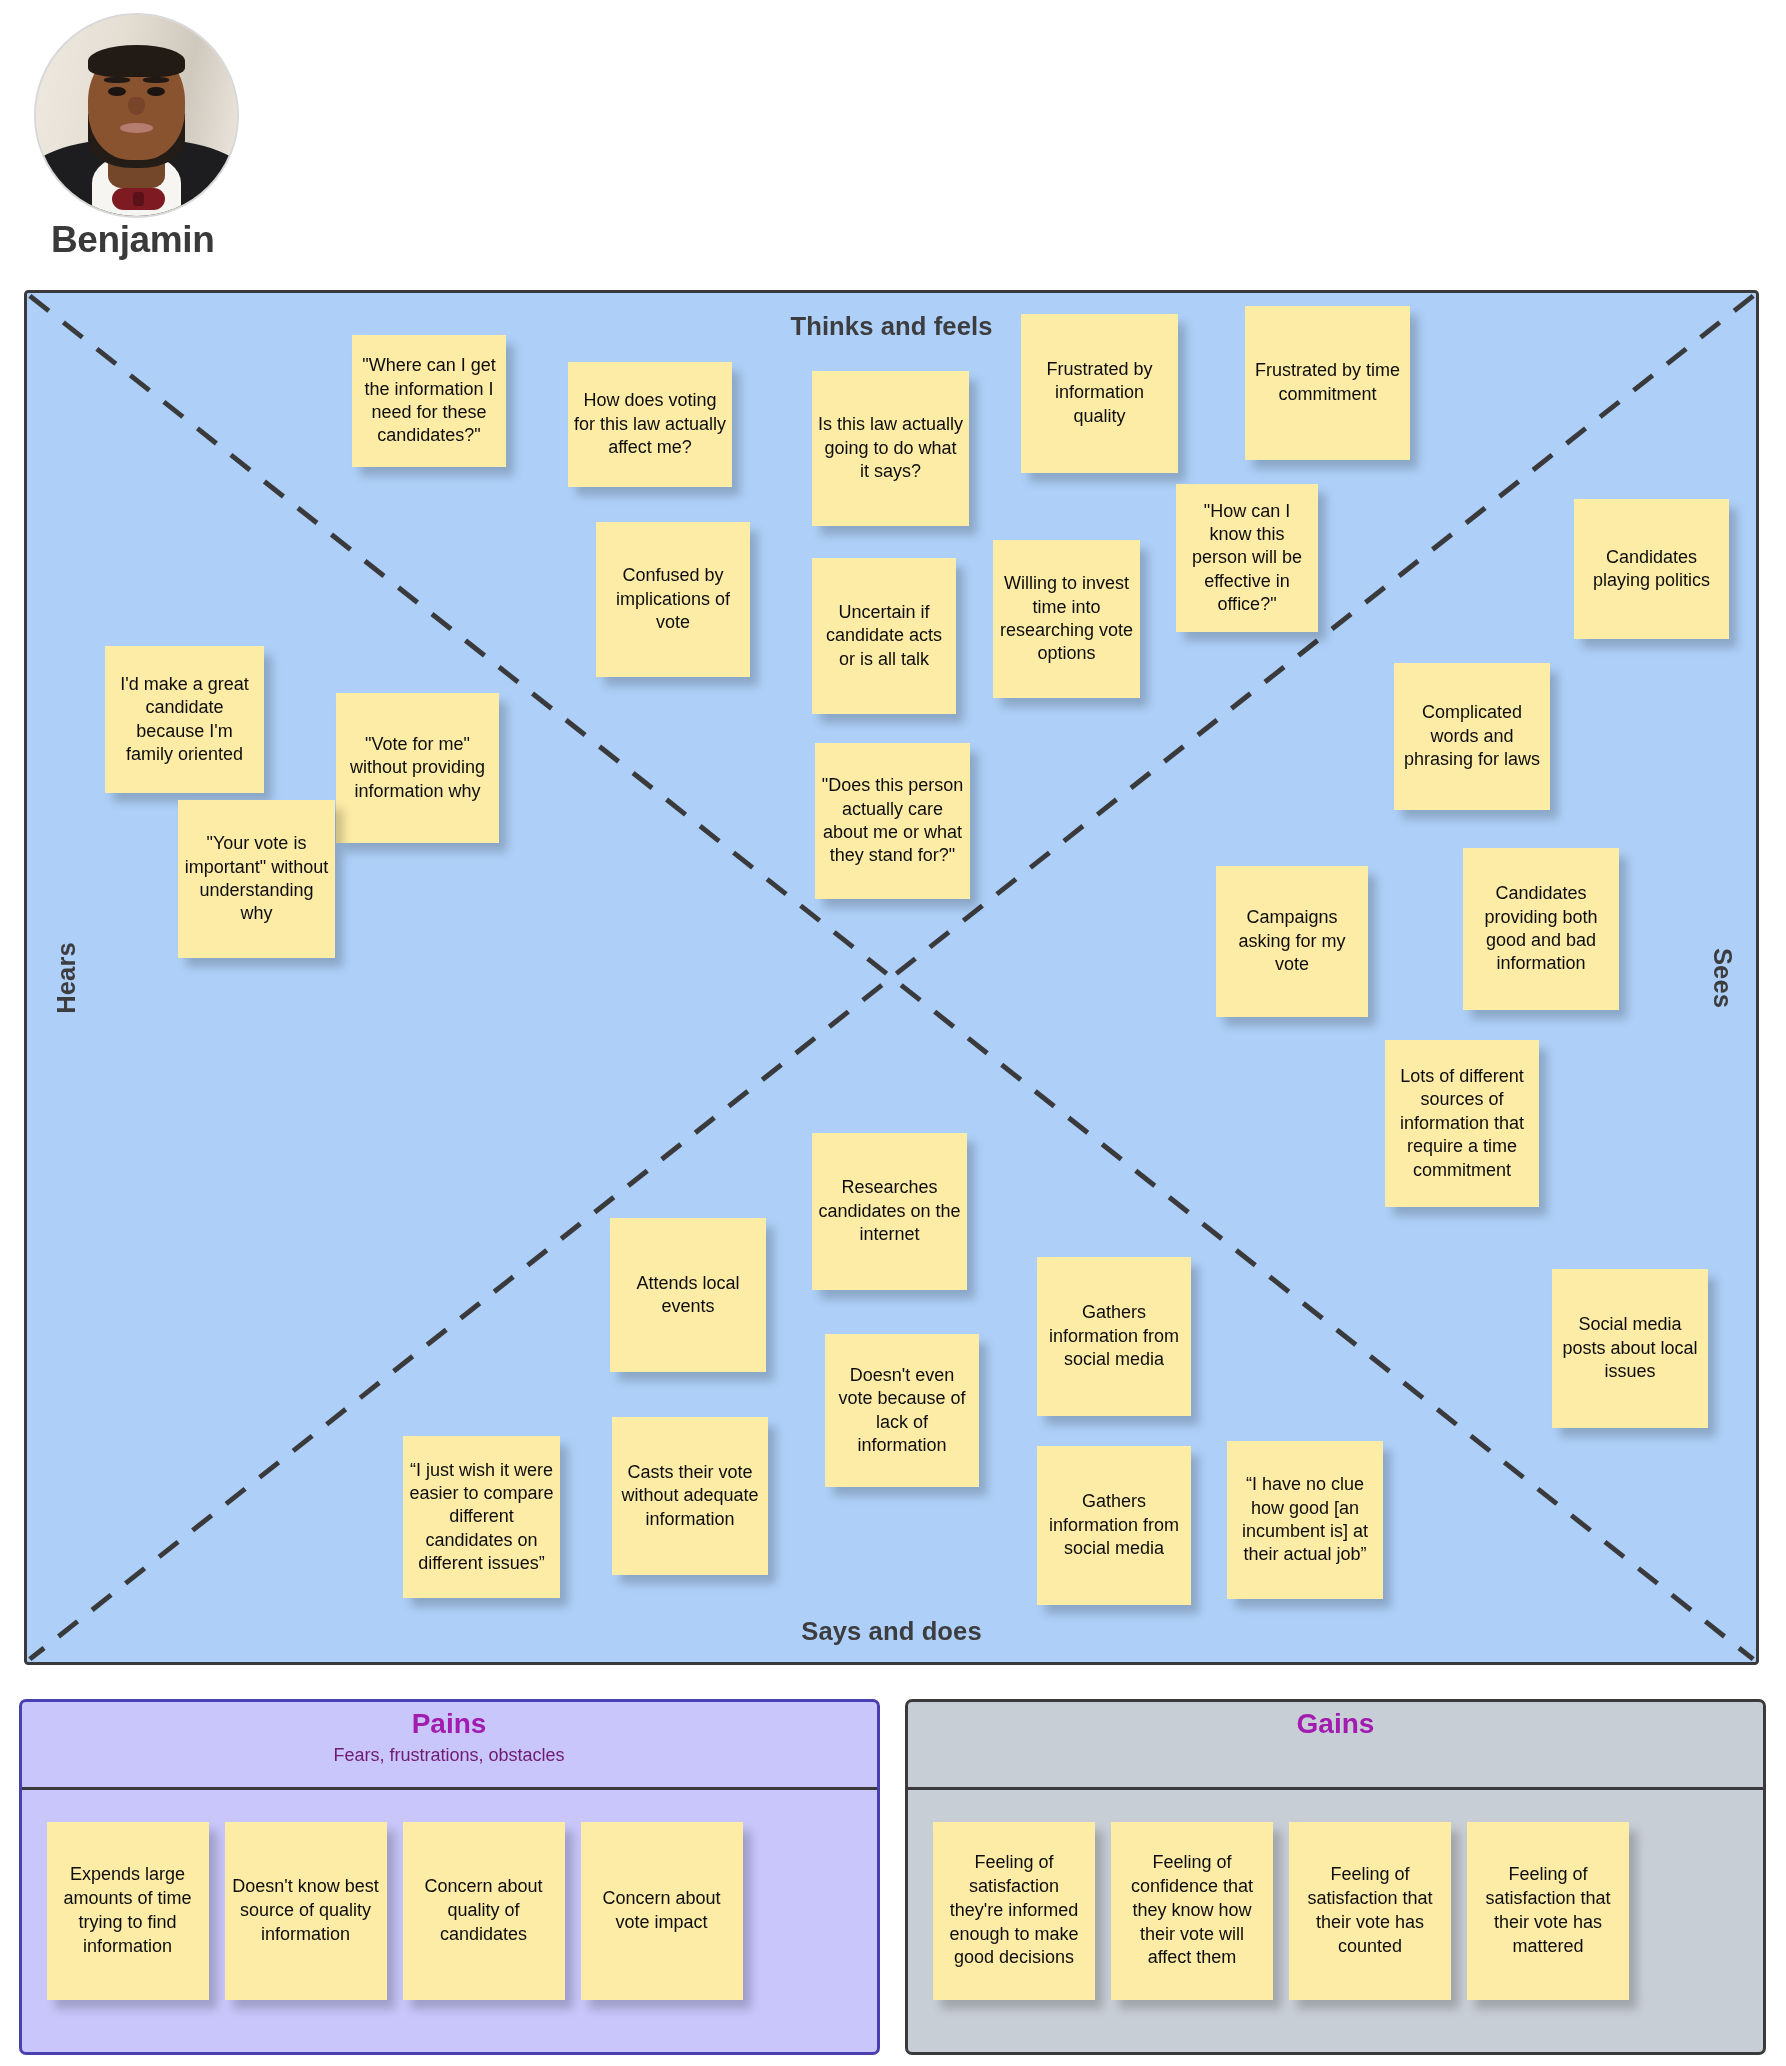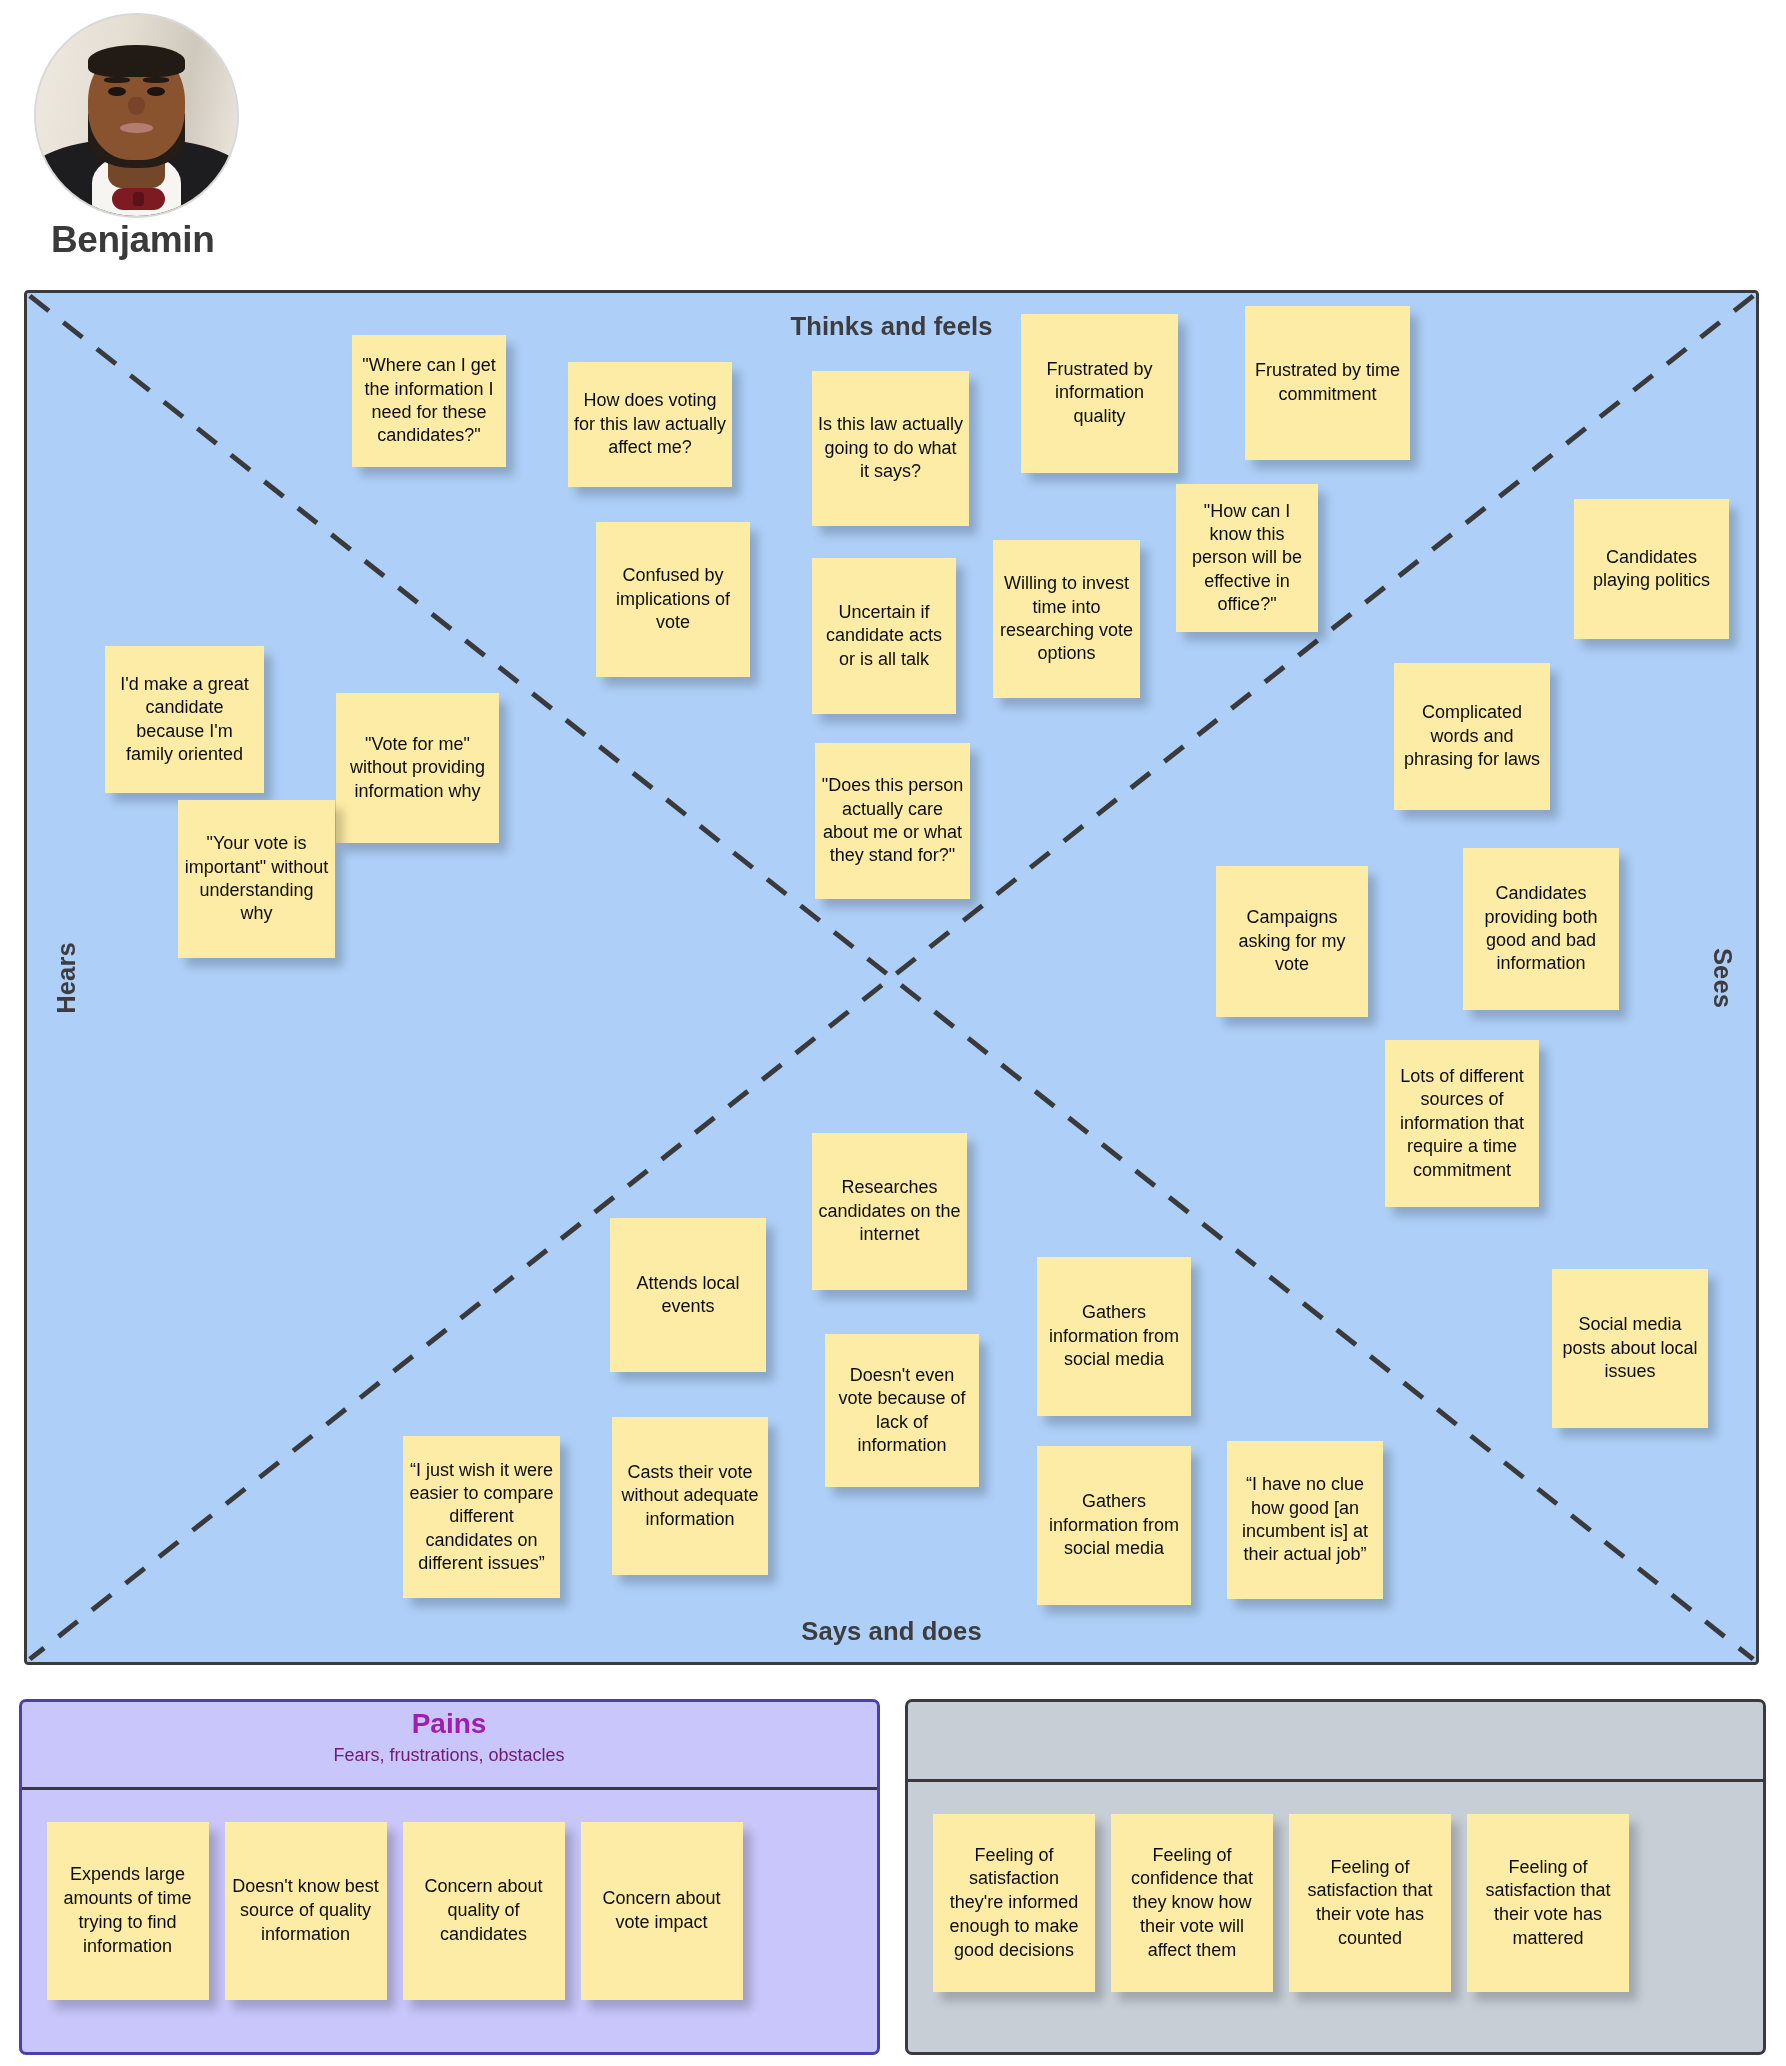--- a/index.html
+++ b/index.html
@@ -257,20 +257,21 @@
   <div class="panel-body" id="pains-body">
       <div class="panel-note" style="left: 25px;">Expends large amounts of time trying to find information</div>
       <div class="panel-note" style="left: 203px;">Doesn't know best source of quality information</div>
       <div class="panel-note" style="left: 381px;">Concern about quality of candidates</div>
       <div class="panel-note" style="left: 559px;">Concern about vote impact</div>
     </div>
 </div>
 
 <div class="panel" id="gains-panel">
   <div class="panel-head">
+    <div class="panel-title">Gains</div>
   </div>
   <div class="panel-body" id="gains-body">
       <div class="panel-note" style="left: 25px;">Feeling of satisfaction they're informed enough to make good decisions</div>
       <div class="panel-note" style="left: 203px;">Feeling of confidence that they know how their vote will affect them</div>
       <div class="panel-note" style="left: 381px;">Feeling of satisfaction that their vote has counted</div>
       <div class="panel-note" style="left: 559px;">Feeling of satisfaction that their vote has mattered</div>
     </div>
 </div>
 
 

